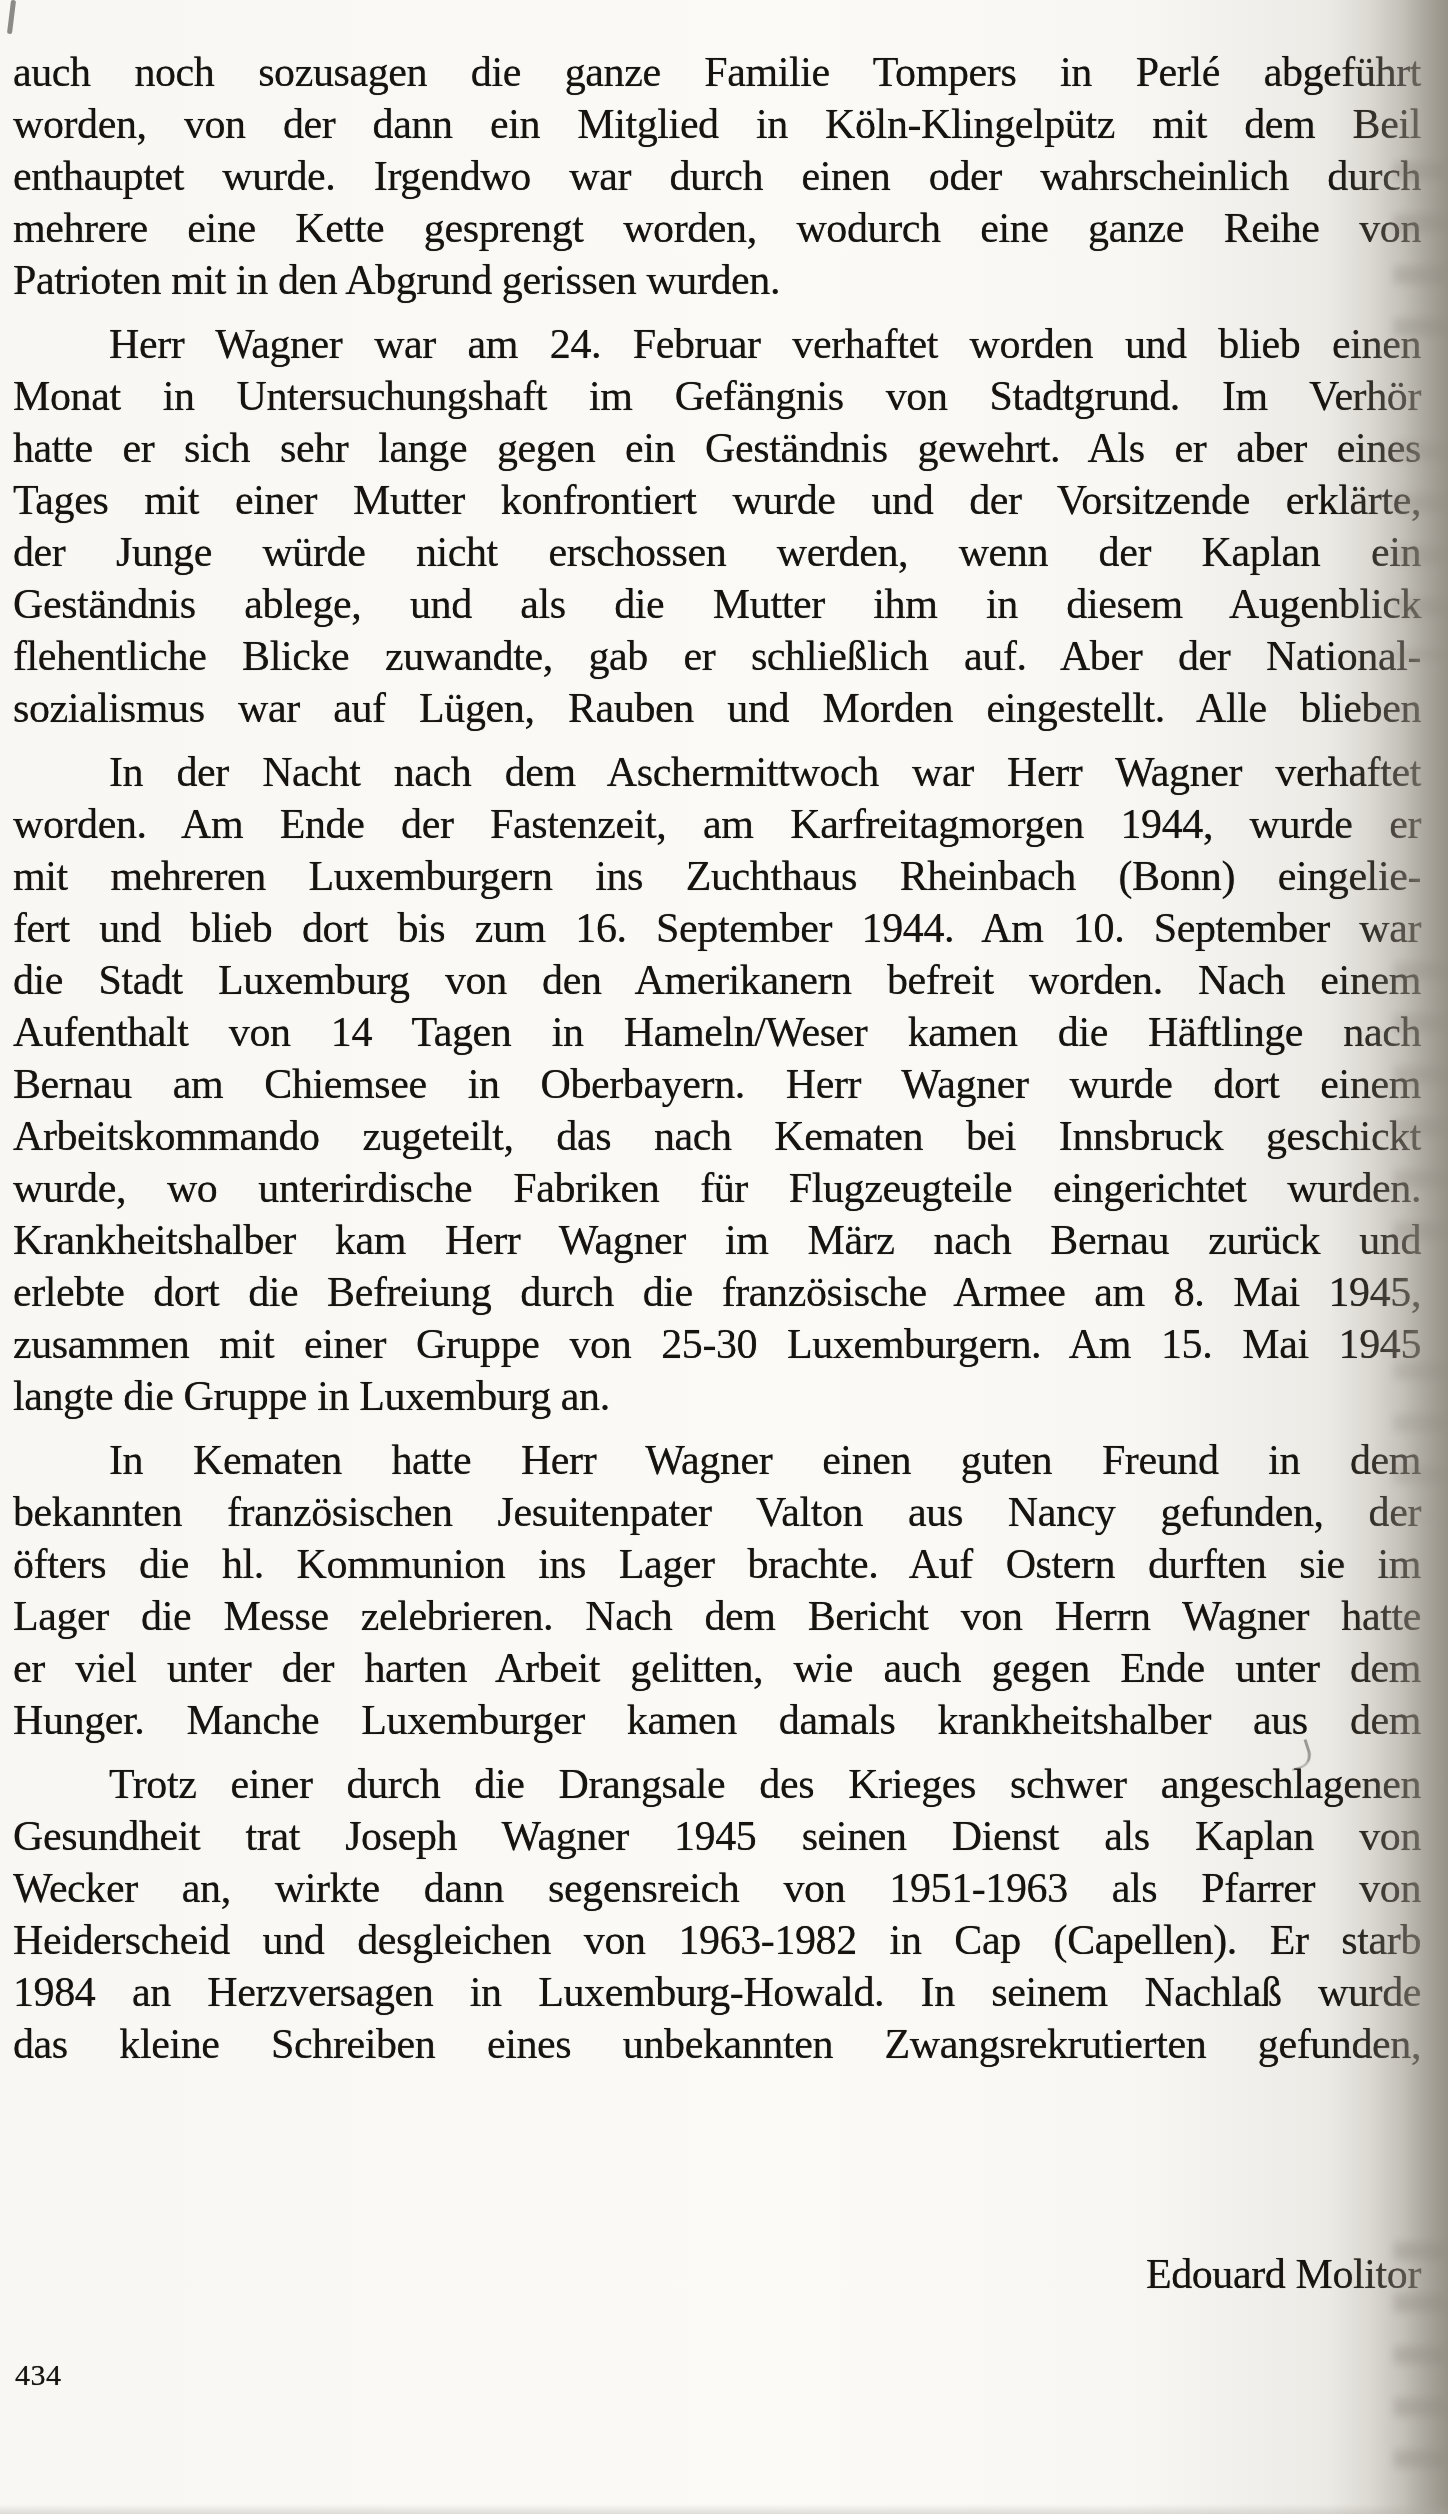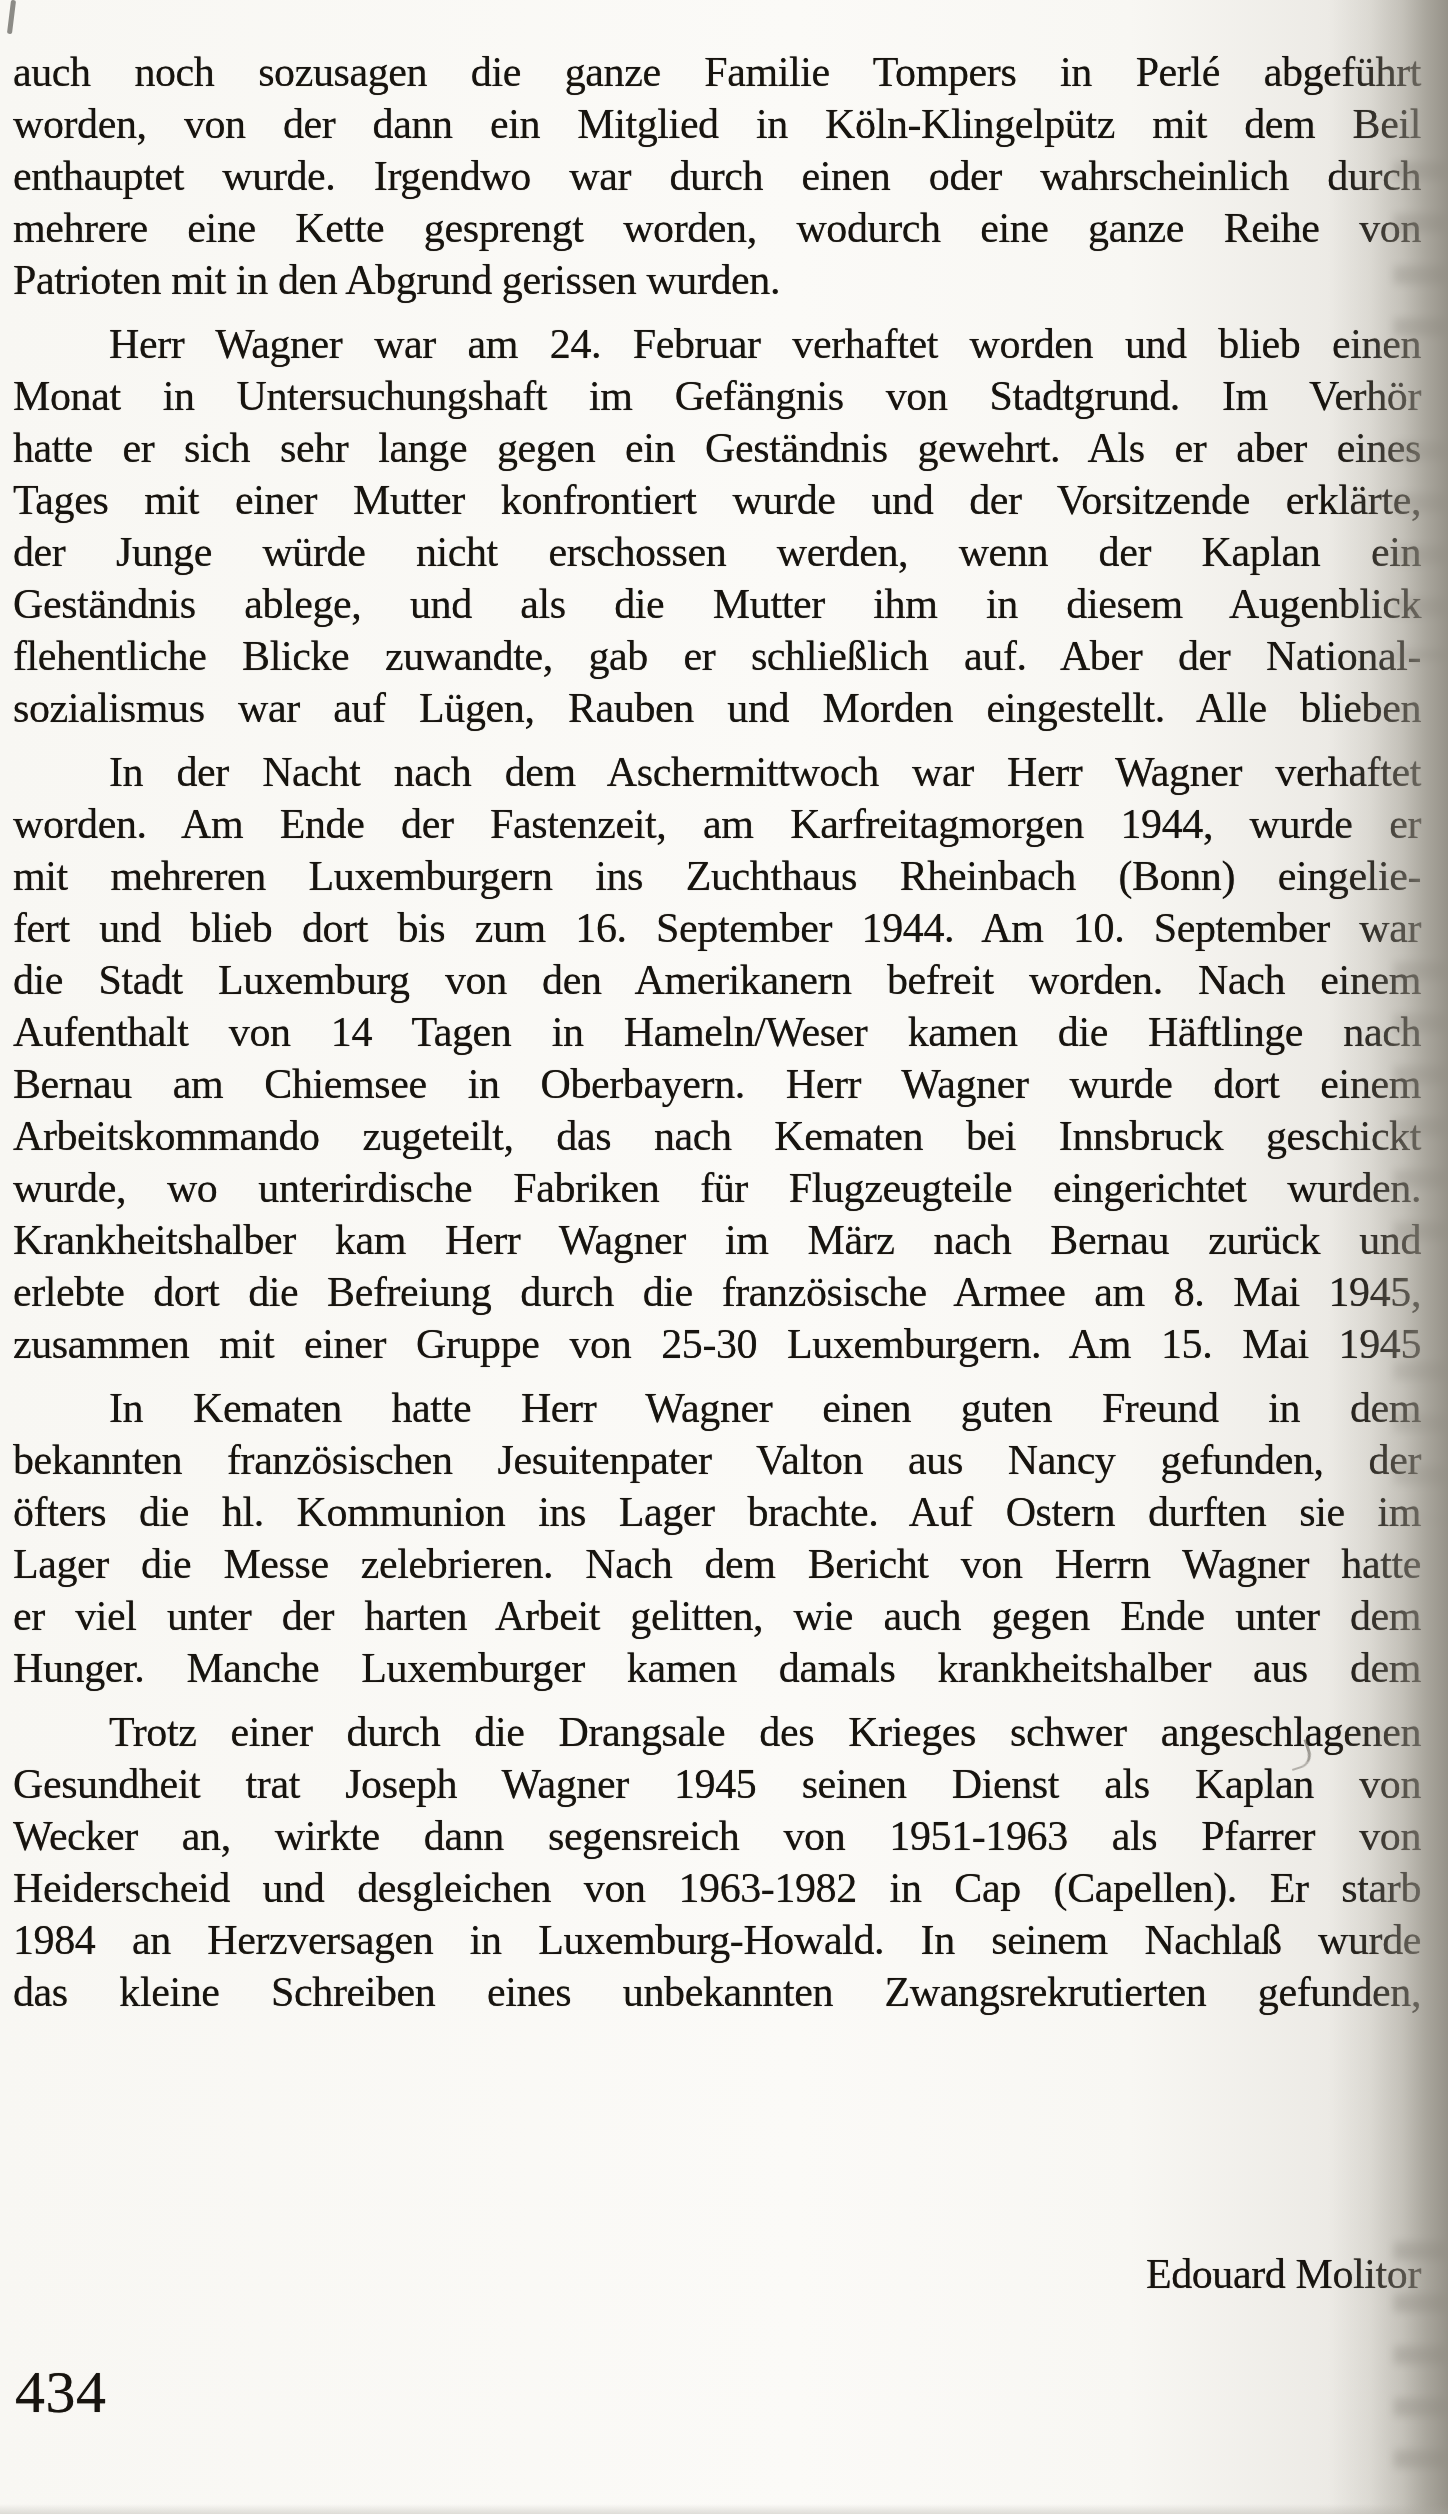--- a/index.html
+++ b/index.html
@@ -35,21 +35,21 @@
     width: 1408px;
     text-align: right;
     font-size: 42px;
     letter-spacing: -0.4px;
     text-shadow: 0 0 0.7px rgba(25,20,12,0.75);
   }
   .page-number {
     position: absolute;
     top: 2358px;
     left: 15px;
-    font-size: 60px;
+    font-size: 30px;
     letter-spacing: 0.5px;
     text-shadow: 0 0 0.7px rgba(25,20,12,0.75);
   }
   
   .gutter-shadow {
     position: absolute;
     top: 0; right: 0;
     width: 120px; height: 100%;
     background: linear-gradient(to right,
       rgba(165,161,151,0) 0%,
@@ -136,20 +136,21 @@
         <div class="line">mit mehreren Luxemburgern ins Zuchthaus Rheinbach (Bonn) eingelie-</div>
         <div class="line">fert und blieb dort bis zum 16. September 1944. Am 10. September war</div>
         <div class="line">die Stadt Luxemburg von den Amerikanern befreit worden. Nach einem</div>
         <div class="line">Aufenthalt von 14 Tagen in Hameln/Weser kamen die Häftlinge nach</div>
         <div class="line">Bernau am Chiemsee in Oberbayern. Herr Wagner wurde dort einem</div>
         <div class="line">Arbeitskommando zugeteilt, das nach Kematen bei Innsbruck geschickt</div>
         <div class="line">wurde, wo unterirdische Fabriken für Flugzeugteile eingerichtet wurden.</div>
         <div class="line">Krankheitshalber kam Herr Wagner im März nach Bernau zurück und</div>
         <div class="line">erlebte dort die Befreiung durch die französische Armee am 8. Mai 1945,</div>
         <div class="line">zusammen mit einer Gruppe von 25-30 Luxemburgern. Am 15. Mai 1945</div>
+        <div class="line last">langte die Gruppe in Luxemburg an.</div>
       </div>
       <div class="para indent">
         <div class="line first">In Kematen hatte Herr Wagner einen guten Freund in dem</div>
         <div class="line">bekannten französischen Jesuitenpater Valton aus Nancy gefunden, der</div>
         <div class="line">öfters die hl. Kommunion ins Lager brachte. Auf Ostern durften sie im</div>
         <div class="line">Lager die Messe zelebrieren. Nach dem Bericht von Herrn Wagner hatte</div>
         <div class="line">er viel unter der harten Arbeit gelitten, wie auch gegen Ende unter dem</div>
         <div class="line">Hunger. Manche Luxemburger kamen damals krankheitshalber aus dem</div>
       </div>
       <div class="para indent">

